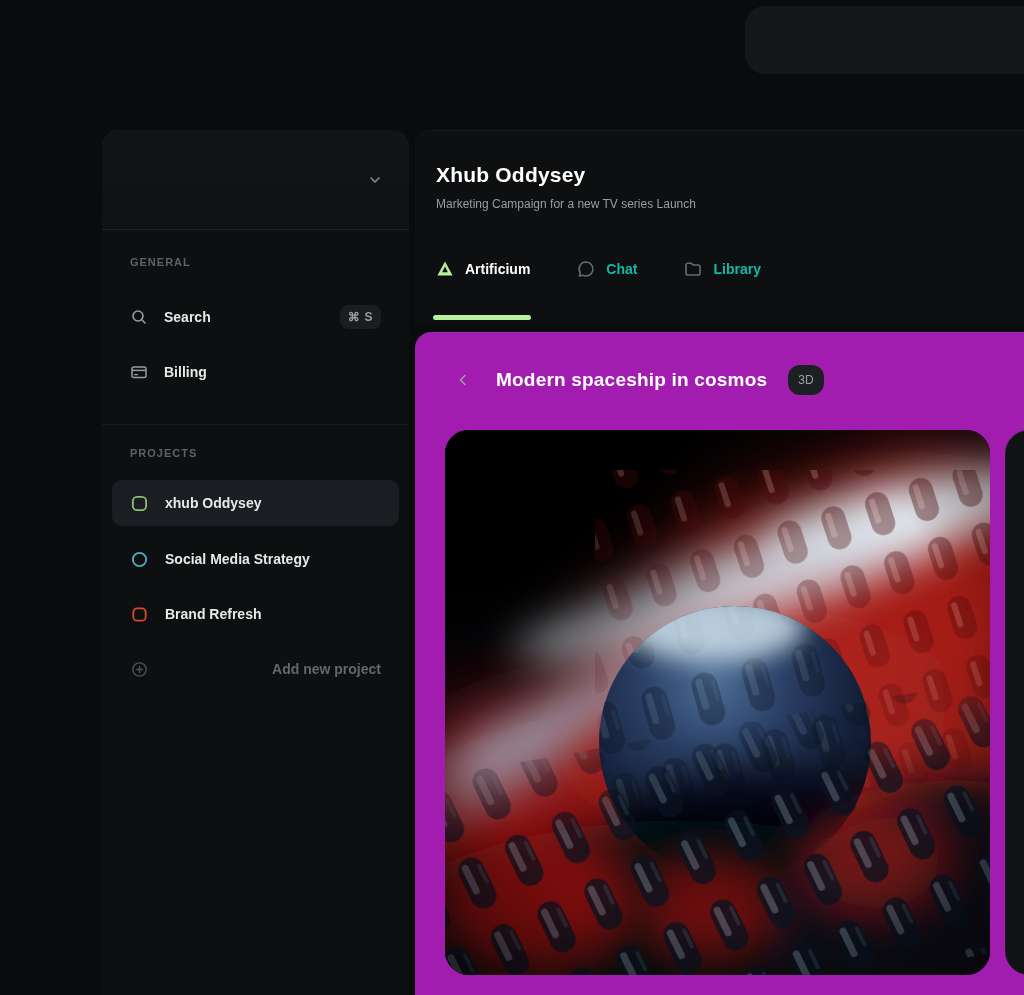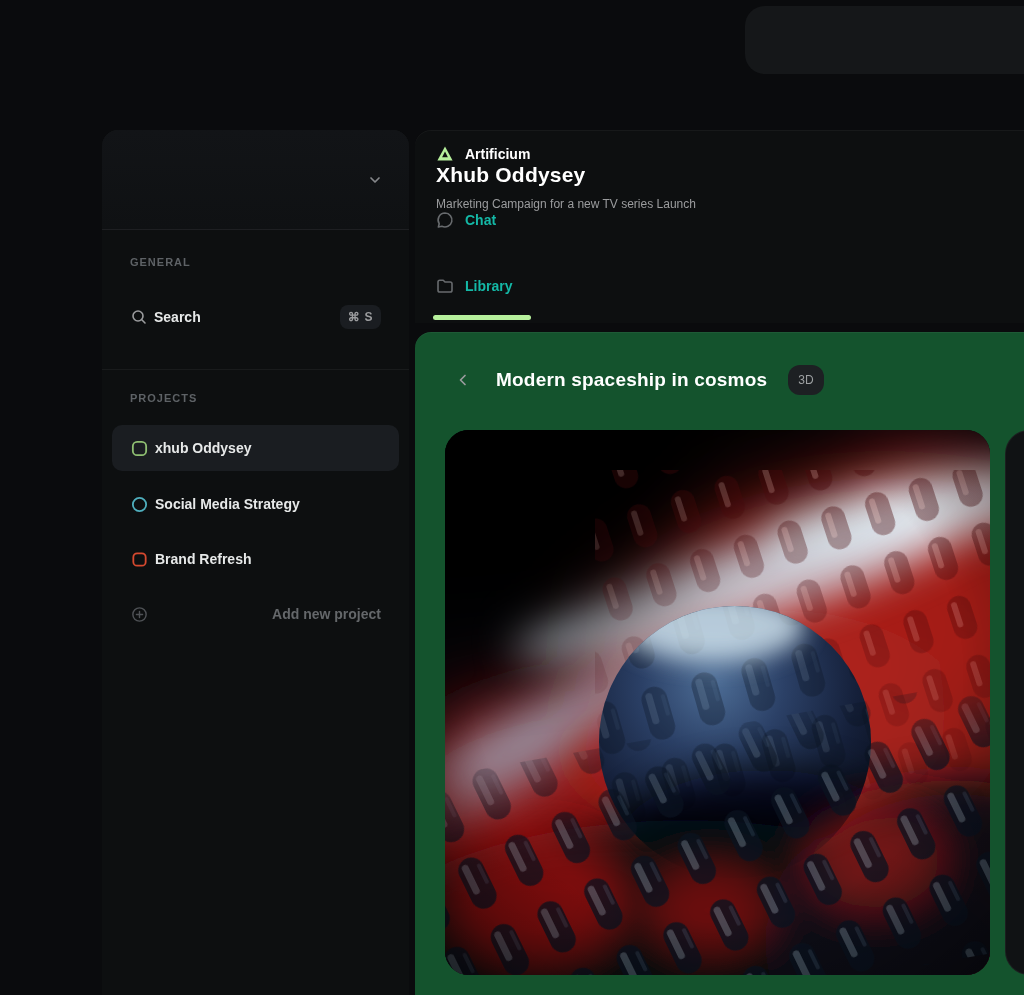--- a/index.html
+++ b/index.html
@@ -21,49 +21,49 @@
     box-shadow: inset 0 1px 0 rgba(255,255,255,.045); }
   .sb-header { height:100px; display:flex; align-items:center; justify-content:flex-end;
     padding:0 22px; border-bottom:1px solid rgba(255,255,255,.05);
     border-radius:16px 16px 0 0;
     background:linear-gradient(180deg,#121417,#0f1113); }
   .icon-btn { background:none; border:none; padding:4px; color:#85878a; cursor:pointer; display:flex; }
   .section-label { margin:26px 28px 0; font-size:11px; font-weight:700;
     letter-spacing:.09em; color:#5e6periodic266; color:#5e6266; }
   .menu { margin:27px 10px 0; }
   .menu .item + .item { margin-top:11px; }
-  .item { display:flex; align-items:center; gap:6px; height:44px; padding:0 18px;
+  .item { display:flex; align-items:center; gap:16px; height:44px; padding:0 18px;
     border-radius:10px; color:#e7e9e9; font-size:14px; font-weight:600; cursor:pointer; }
   .item.active { background:#1a1d21; height:46px; }
   .item.dim { color:#64676a;justify-content:space-between; }
   .mi { display:flex; color:#9b9c9e; flex:none; }
   .kbd { margin-left:auto; background:#1a1d21; color:#9b9c9e; font-size:12px;
     font-weight:600; padding:5px 8px; border-radius:8px; letter-spacing:.05em; }
   .divider { height:1px; background:rgba(255,255,255,.05); margin-top:30px; }
   .p-icon { display:flex; flex:none; }
 
   
   .main-header { position:absolute; left:415px; top:130px; width:609px; height:193px;
     background:#0d0f10; border-radius:16px 0 0 0;
     box-shadow: inset 0 1px 0 rgba(255,255,255,.045); }
   .main-header h1 { margin:33px 0 0 21px; font-size:21px; font-weight:700;
     color:#ffffff; letter-spacing:.2px; }
   .main-header .subtitle { margin:10px 0 0 21px; font-size:12px; color:#9b9c9e; }
-  .tabs { position:absolute; left:20px; bottom:27px; display:flex; gap:46px;flex-direction:column; }
+  .tabs { position:absolute; left:20px; bottom:44px; display:flex; gap:46px; }
   .tab { display:flex; align-items:center; gap:10px; font-size:14px; font-weight:700;
     color:#14b8a6; cursor:pointer; background:none; border:none; padding:0;
     font-family:inherit; }
   .tab.active { color:#ffffff; }
   .ticon { display:flex; color:#686b6e; }
   .tab-underline { position:absolute; left:18px; bottom:3px; width:98px; height:5px;
     border-radius:3px; }
 
   
   .content { position:absolute; left:415px; top:332px; width:609px; height:663px;
-    background:#14532d; border-radius:16px 0 0 0;
+    background:#a21caf; border-radius:16px 0 0 0;
     box-shadow: inset 0 1px 0 rgba(255,255,255,.045); }
   .c-head { display:flex; align-items:center; gap:21px; margin:33px 0 0 36px; }
   .c-head h2 { margin:0; font-size:19px; font-weight:700; color:#ffffff; letter-spacing:.2px; }
   .badge { background:#1d2023; color:#9da0a2; font-size:12px; font-weight:400;
     padding:9px 10px; border-radius:12px; line-height:1; }
   .art-card { position:absolute; left:30px; top:98px; width:545px; height:545px;
     margin:0; border-radius:24px; overflow:hidden; background:#05060a; }
   .peek-card { position:absolute; left:590px; top:98px; width:80px; height:545px;
     border-radius:24px; background:#101214; border:1px solid rgba(255,255,255,.05); }
 </style>
@@ -88,20 +88,30 @@
   <nav class="menu">
     <div class="item">
       <span class="mi">
         <svg width="18" height="18" viewBox="0 0 18 18">
             <circle cx="8" cy="8" r="5" stroke="currentColor" stroke-width="1.6" fill="none"></circle>
             <path d="M11.8 11.8 L15 15" stroke="currentColor" stroke-width="1.6" stroke-linecap="round"></path>
           </svg>
       </span>
       <span>Search</span>
       <span class="kbd">⌘ S</span>
+    </div>
+    <div class="item">
+      <span class="mi">
+        <svg width="18" height="18" viewBox="0 0 18 18">
+            <rect x="2" y="4" width="14" height="10.5" rx="2" stroke="currentColor" stroke-width="1.5" fill="none"></rect>
+            <path d="M2 7.4h14" stroke="currentColor" stroke-width="1.5"></path>
+            <path d="M4.5 11.6h3" stroke="currentColor" stroke-width="1.4" stroke-linecap="round"></path>
+          </svg>
+      </span>
+      <span>Billing</span>
     </div>
   </nav>
 
   <div class="divider"></div>
 
   <div class="section-label" style="margin-top:22px">PROJECTS</div>
 
   <nav class="menu" style="margin-top:21px">
     <div class="item active">
       <span class="p-icon" style="color: rgb(143, 191, 114);">

